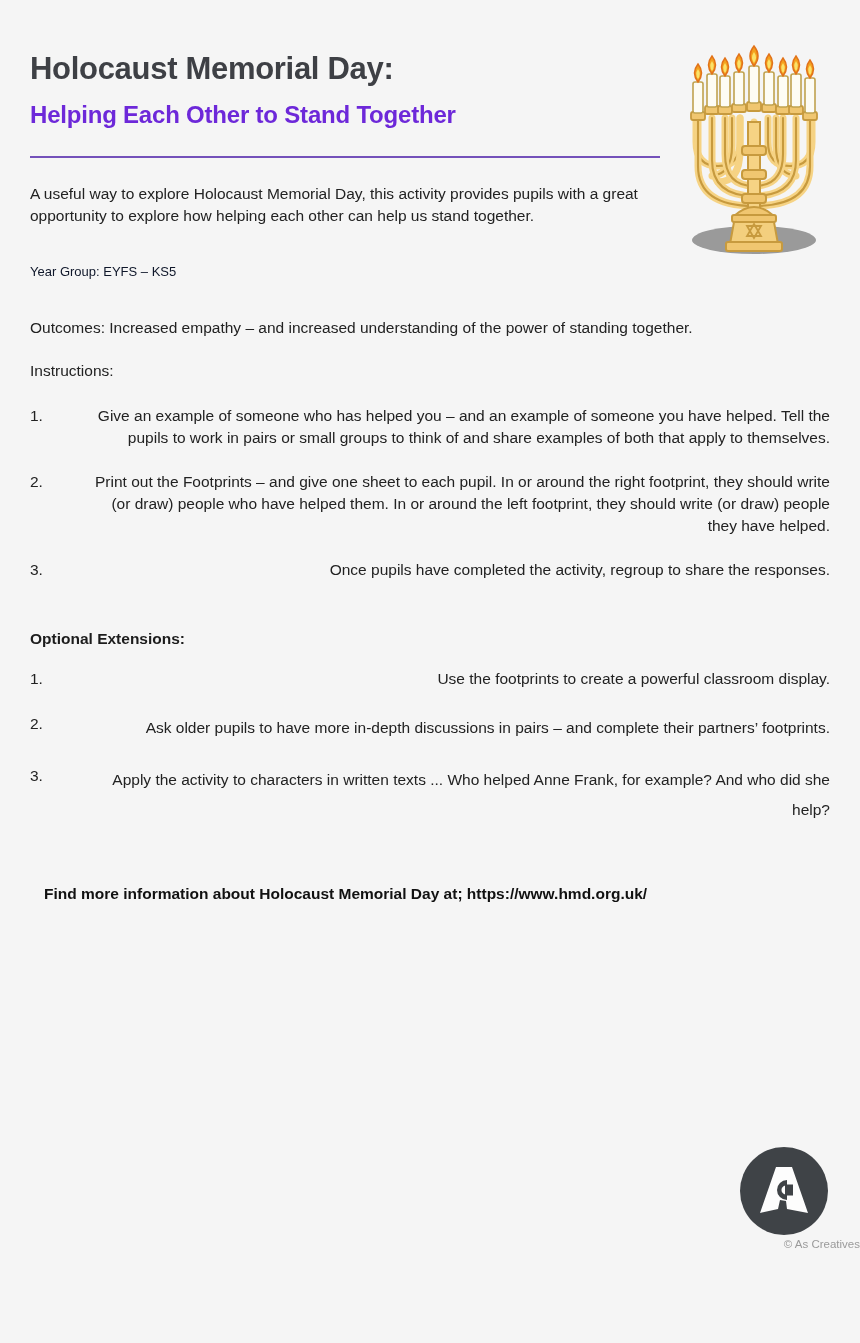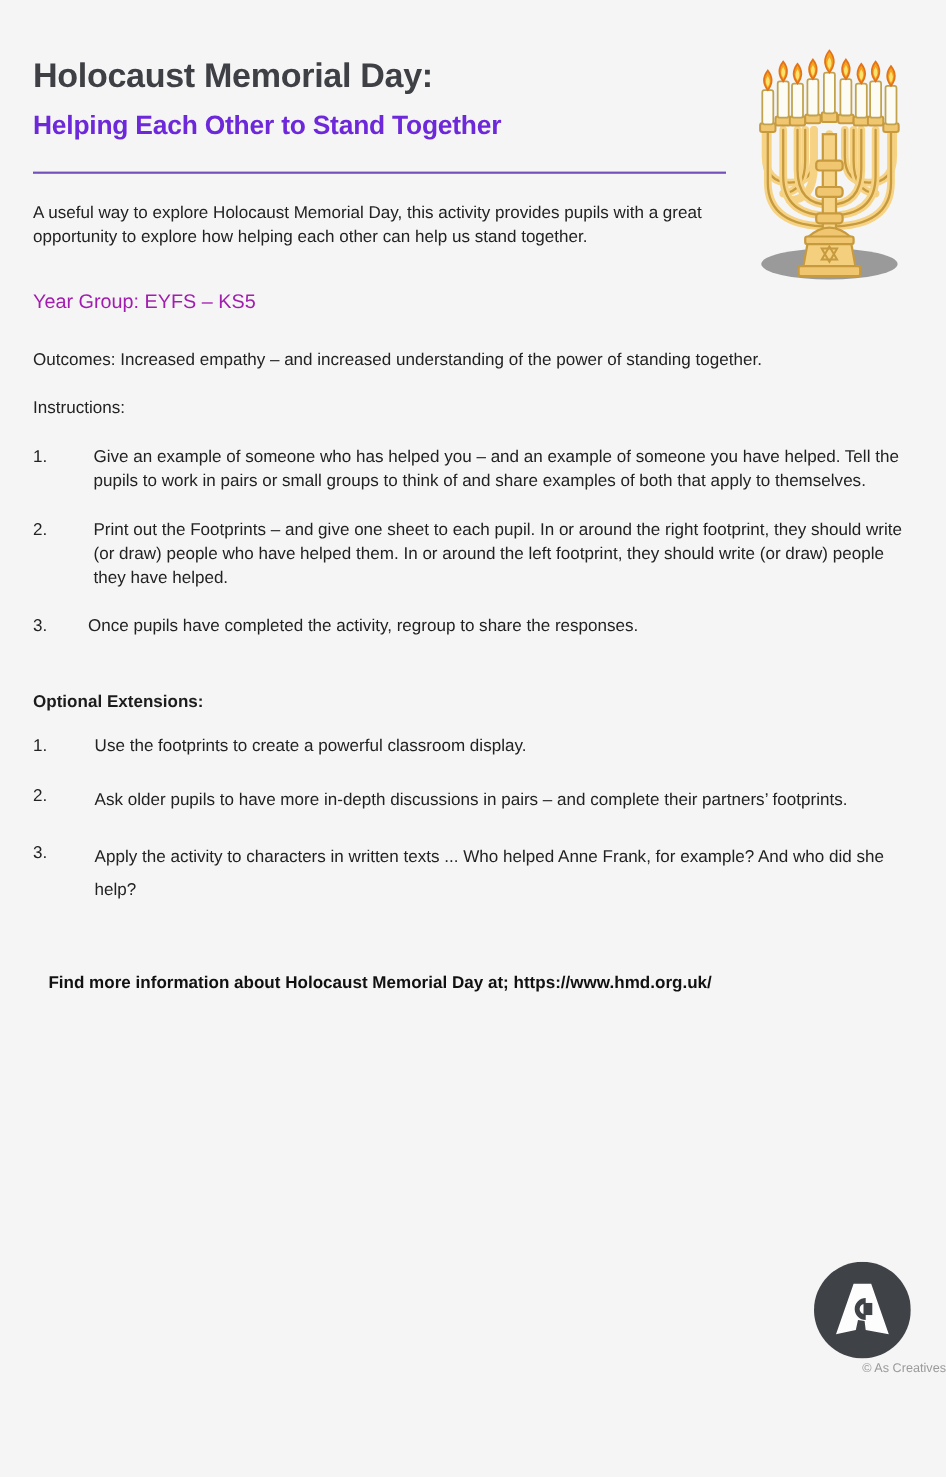--- a/index.html
+++ b/index.html
@@ -62,22 +62,22 @@
     top: 183px;
     width: 640px;
     font-size: 15.5px;
     line-height: 1.45;
     color: #222;
   }
   .meta-year {
     position: absolute;
     left: 30px;
     top: 264px;
-    font-size: 18px;
-    color: #a21caf;
+    font-size: 13px;
+    color: #0f172a;
   }
   .meta-outcomes {
     position: absolute;
     left: 30px;
     top: 319px;
     width: 800px;
     font-size: 15.5px;
     color: #222;
   }
   .meta-instructions {
@@ -103,20 +103,21 @@
     font-size: 15.5px;
     line-height: 1.42;
     color: #222;
   }
   .li .num {
     flex: 0 0 auto;
     width: 55px;
   }
   .li .txt {
     flex: 1 1 auto;
+    text-align: right;
   }
   .list-instructions .li { margin-bottom: 22px; }
   .list-instructions .li:last-child { margin-bottom: 0; }
   .list-instructions .li.tight .num { width: 50px; }
 
   .list-extensions .li { margin-bottom: 23px; }
   .list-extensions .li .num { width: 56px; }
   .list-extensions .li:last-child { margin-bottom: 0; }
   .list-extensions .li .txt { line-height: 1.9; }
   .list-extensions .li.single .txt { line-height: 1.42; }

